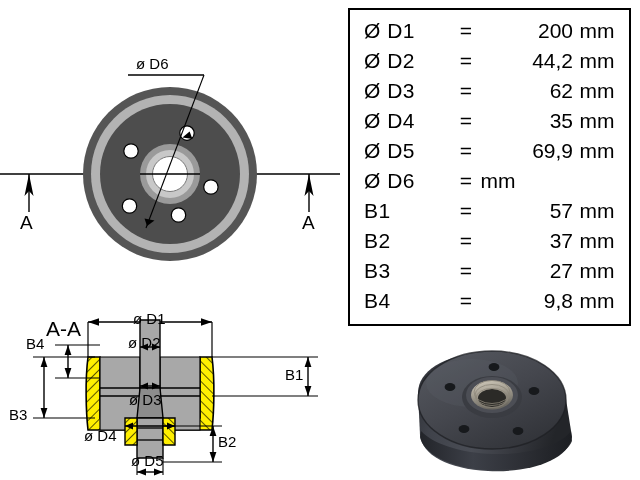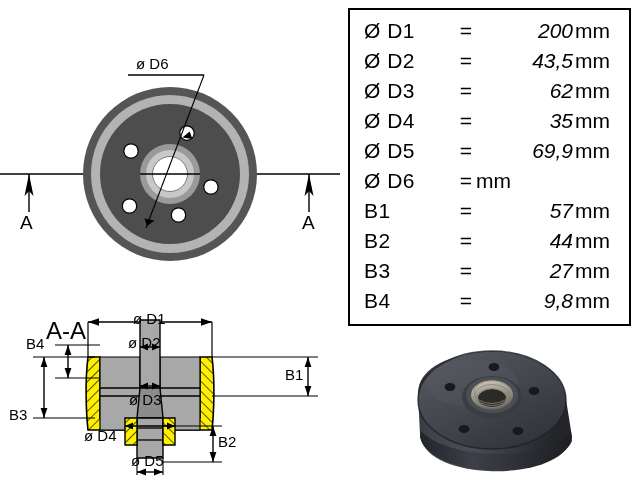--- a/index.html
+++ b/index.html
@@ -51,26 +51,25 @@
   }
   .spec-eq {
     width: 20px;
     flex: 0 0 20px;
     text-align: center;
   }
   .spec-val {
     flex: 1 1 auto;
     text-align: right;
     padding-right: 2px;
-    font-style: italic;
   }
   .spec-unit {
     width: 44px;
     flex: 0 0 44px;
-    text-align: left;
+    text-align: center;
   }
 
   
   .front-view {
     position: absolute;
     left: 0px;
     top: 0px;
     width: 340px;
     height: 280px;
   }
@@ -102,21 +101,21 @@
     position: absolute;
     font-size: 15px;
     color: #000;
     white-space: nowrap;
     background: transparent;
   }
   .sv-title {
     position: absolute;
     left: 46px;
     top: 17px;
-    font-size: 24px;
+    font-size: 21px;
     color: #000;
   }
 
   
   .photo-wrap {
     position: absolute;
     left: 402px;
     top: 345px;
     width: 230px;
     height: 132px;
@@ -306,21 +305,21 @@
 
     <div class="spec-row">
       <span class="spec-sym">Ø D1</span>
       <span class="spec-eq">=</span>
       <span class="spec-val">200</span>
       <span class="spec-unit">mm</span>
     </div>
     <div class="spec-row">
       <span class="spec-sym">Ø D2</span>
       <span class="spec-eq">=</span>
-      <span class="spec-val">43,5</span>
+      <span class="spec-val">44,2</span>
       <span class="spec-unit">mm</span>
     </div>
     <div class="spec-row">
       <span class="spec-sym">Ø D3</span>
       <span class="spec-eq">=</span>
       <span class="spec-val">62</span>
       <span class="spec-unit">mm</span>
     </div>
     <div class="spec-row">
       <span class="spec-sym">Ø D4</span>
@@ -341,21 +340,21 @@
     </div>
     <div class="spec-row">
       <span class="spec-sym">B1</span>
       <span class="spec-eq">=</span>
       <span class="spec-val">57</span>
       <span class="spec-unit">mm</span>
     </div>
     <div class="spec-row">
       <span class="spec-sym">B2</span>
       <span class="spec-eq">=</span>
-      <span class="spec-val">44</span>
+      <span class="spec-val">37</span>
       <span class="spec-unit">mm</span>
     </div>
     <div class="spec-row">
       <span class="spec-sym">B3</span>
       <span class="spec-eq">=</span>
       <span class="spec-val">27</span>
       <span class="spec-unit">mm</span>
     </div>
     <div class="spec-row">
       <span class="spec-sym">B4</span>

